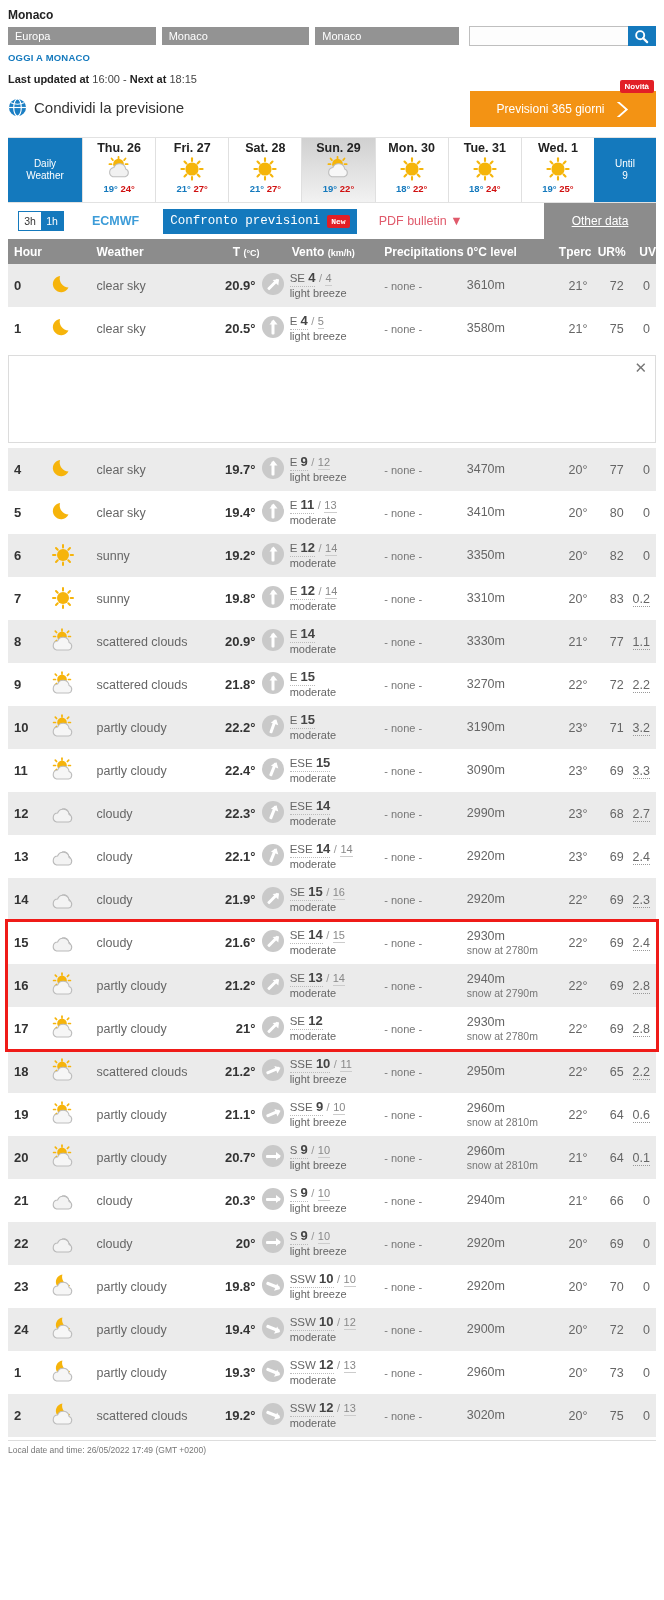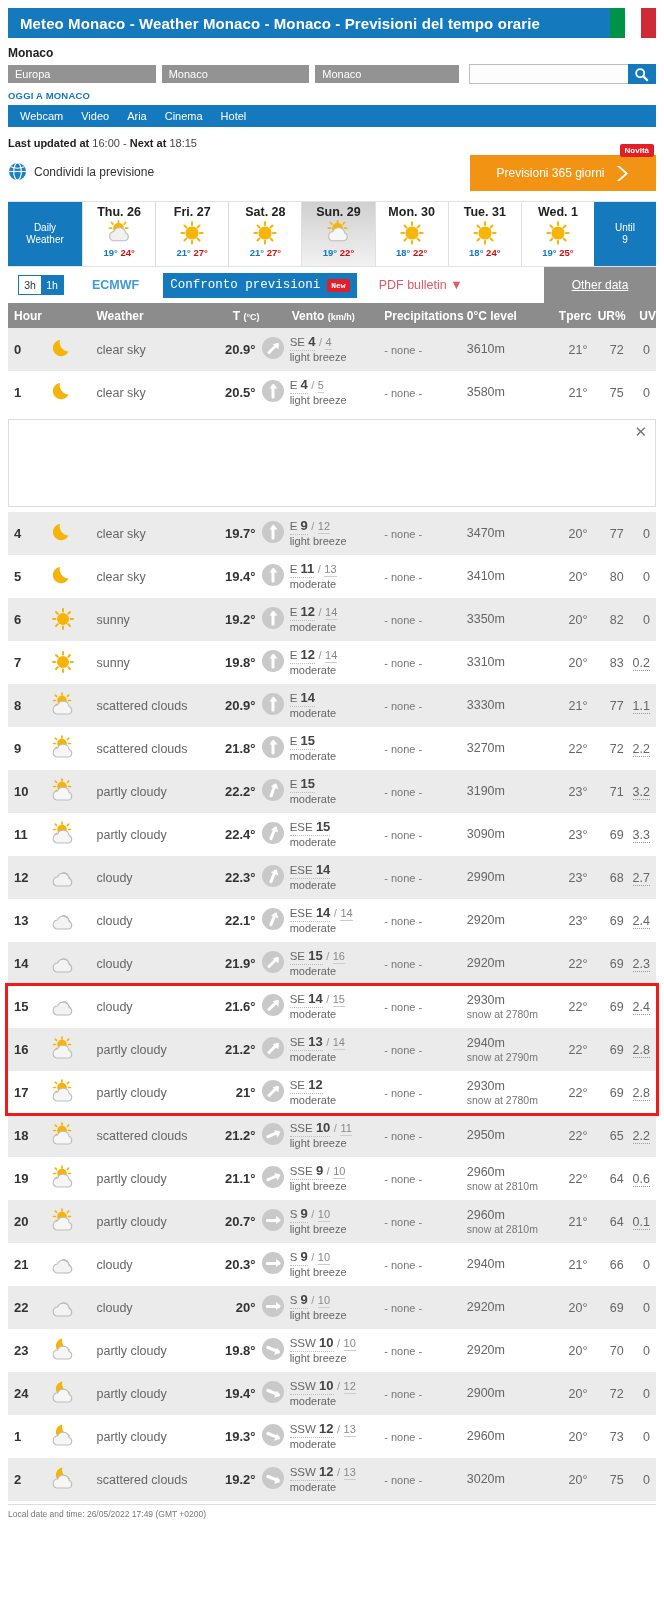--- a/index.html
+++ b/index.html
@@ -127,21 +127,21 @@
     height: 38px;
   }
   .share {
     display: flex;
     align-items: center;
     gap: 7px;
     position: absolute;
     top: 7px; left: 0;
     cursor: pointer;
   }
-  .share-label { font-size: 12px; color: #333; }
+  .share-label { font-size: 15px; color: #333; }
   .btn365 {
     position: absolute;
     right: 0; top: 0;
     width: 186px; height: 36px;
     background: #f39314;
     color: #ffffff;
     font-size: 12px;
     display: flex;
     align-items: center;
     justify-content: center;
@@ -401,55 +401,40 @@
     padding-top: 4px;
   }
 
   svg { display: block; }
 </style>
 </head>
 <body>
 
 <div class="page">
 
-  <div class="titlebar">
-    <h1>Meteo Monaco - Weather Monaco - Monaco - Previsioni del tempo orarie</h1>
-    <div class="flag">
-      <span class="g"></span>
-        <span class="w"></span>
-        <span class="r"></span>
-    </div>
-  </div>
 
   <div class="loc-name">Monaco</div>
 
   <div class="crumbs">
     <div class="crumb c1">Europa</div>
     <div class="crumb c2">Monaco</div>
     <div class="crumb c3">Monaco</div>
     <div class="searchwrap">
       <input type="text" value="" placeholder="" style="">
       <div class="searchbtn">
         <svg width="15" height="15" viewBox="0 0 16 16">
           <circle cx="6.6" cy="6.6" r="4.3" fill="none" stroke="#ffffff" stroke-width="2"></circle>
           <line x1="9.8" y1="9.8" x2="14" y2="14" stroke="#ffffff" stroke-width="2.4" stroke-linecap="round"></line>
         </svg>
       </div>
     </div>
   </div>
 
   <div class="oggi">OGGI A MONACO</div>
 
-  <div class="navbar">
-    <a>Webcam</a>
-    <a>Video</a>
-    <a>Aria</a>
-    <a>Cinema</a>
-    <a>Hotel</a>
-  </div>
 
   <div class="updated">
     <b>Last updated at</b>
     <span>16:00</span>
     <span>-</span>
     <b>Next at</b>
     <span>18:15</span>
   </div>
 
   <div class="share-row">

